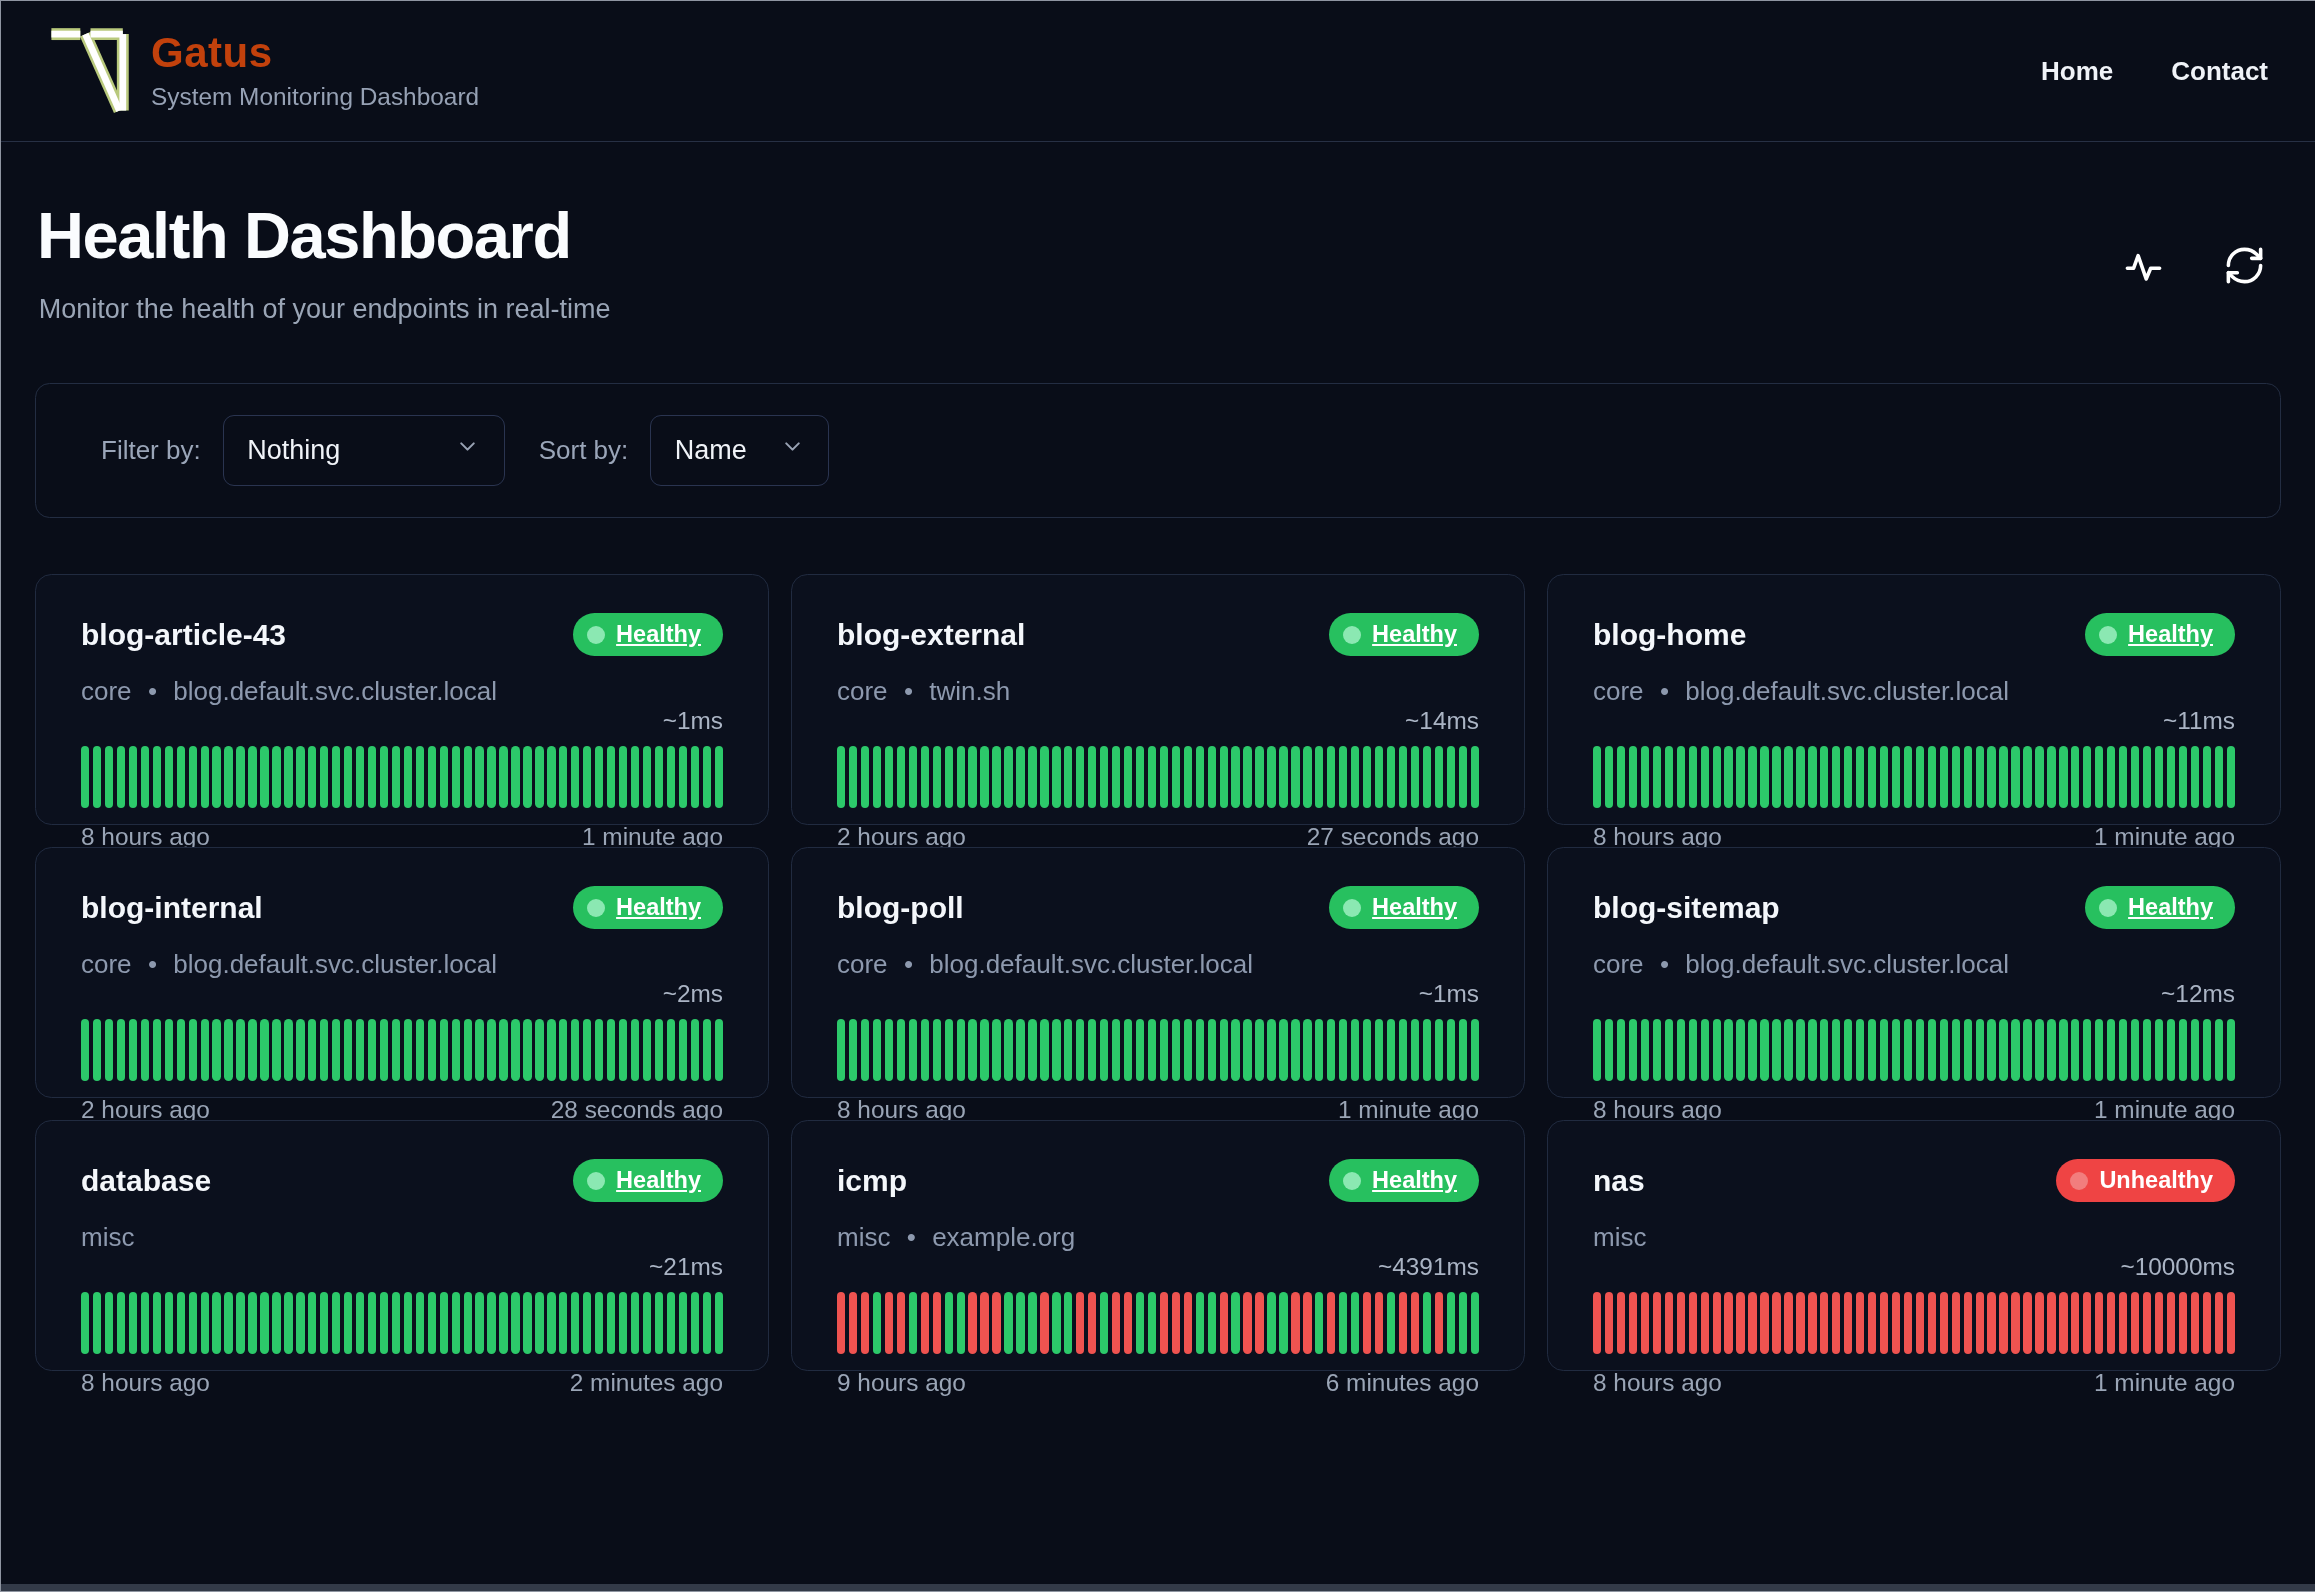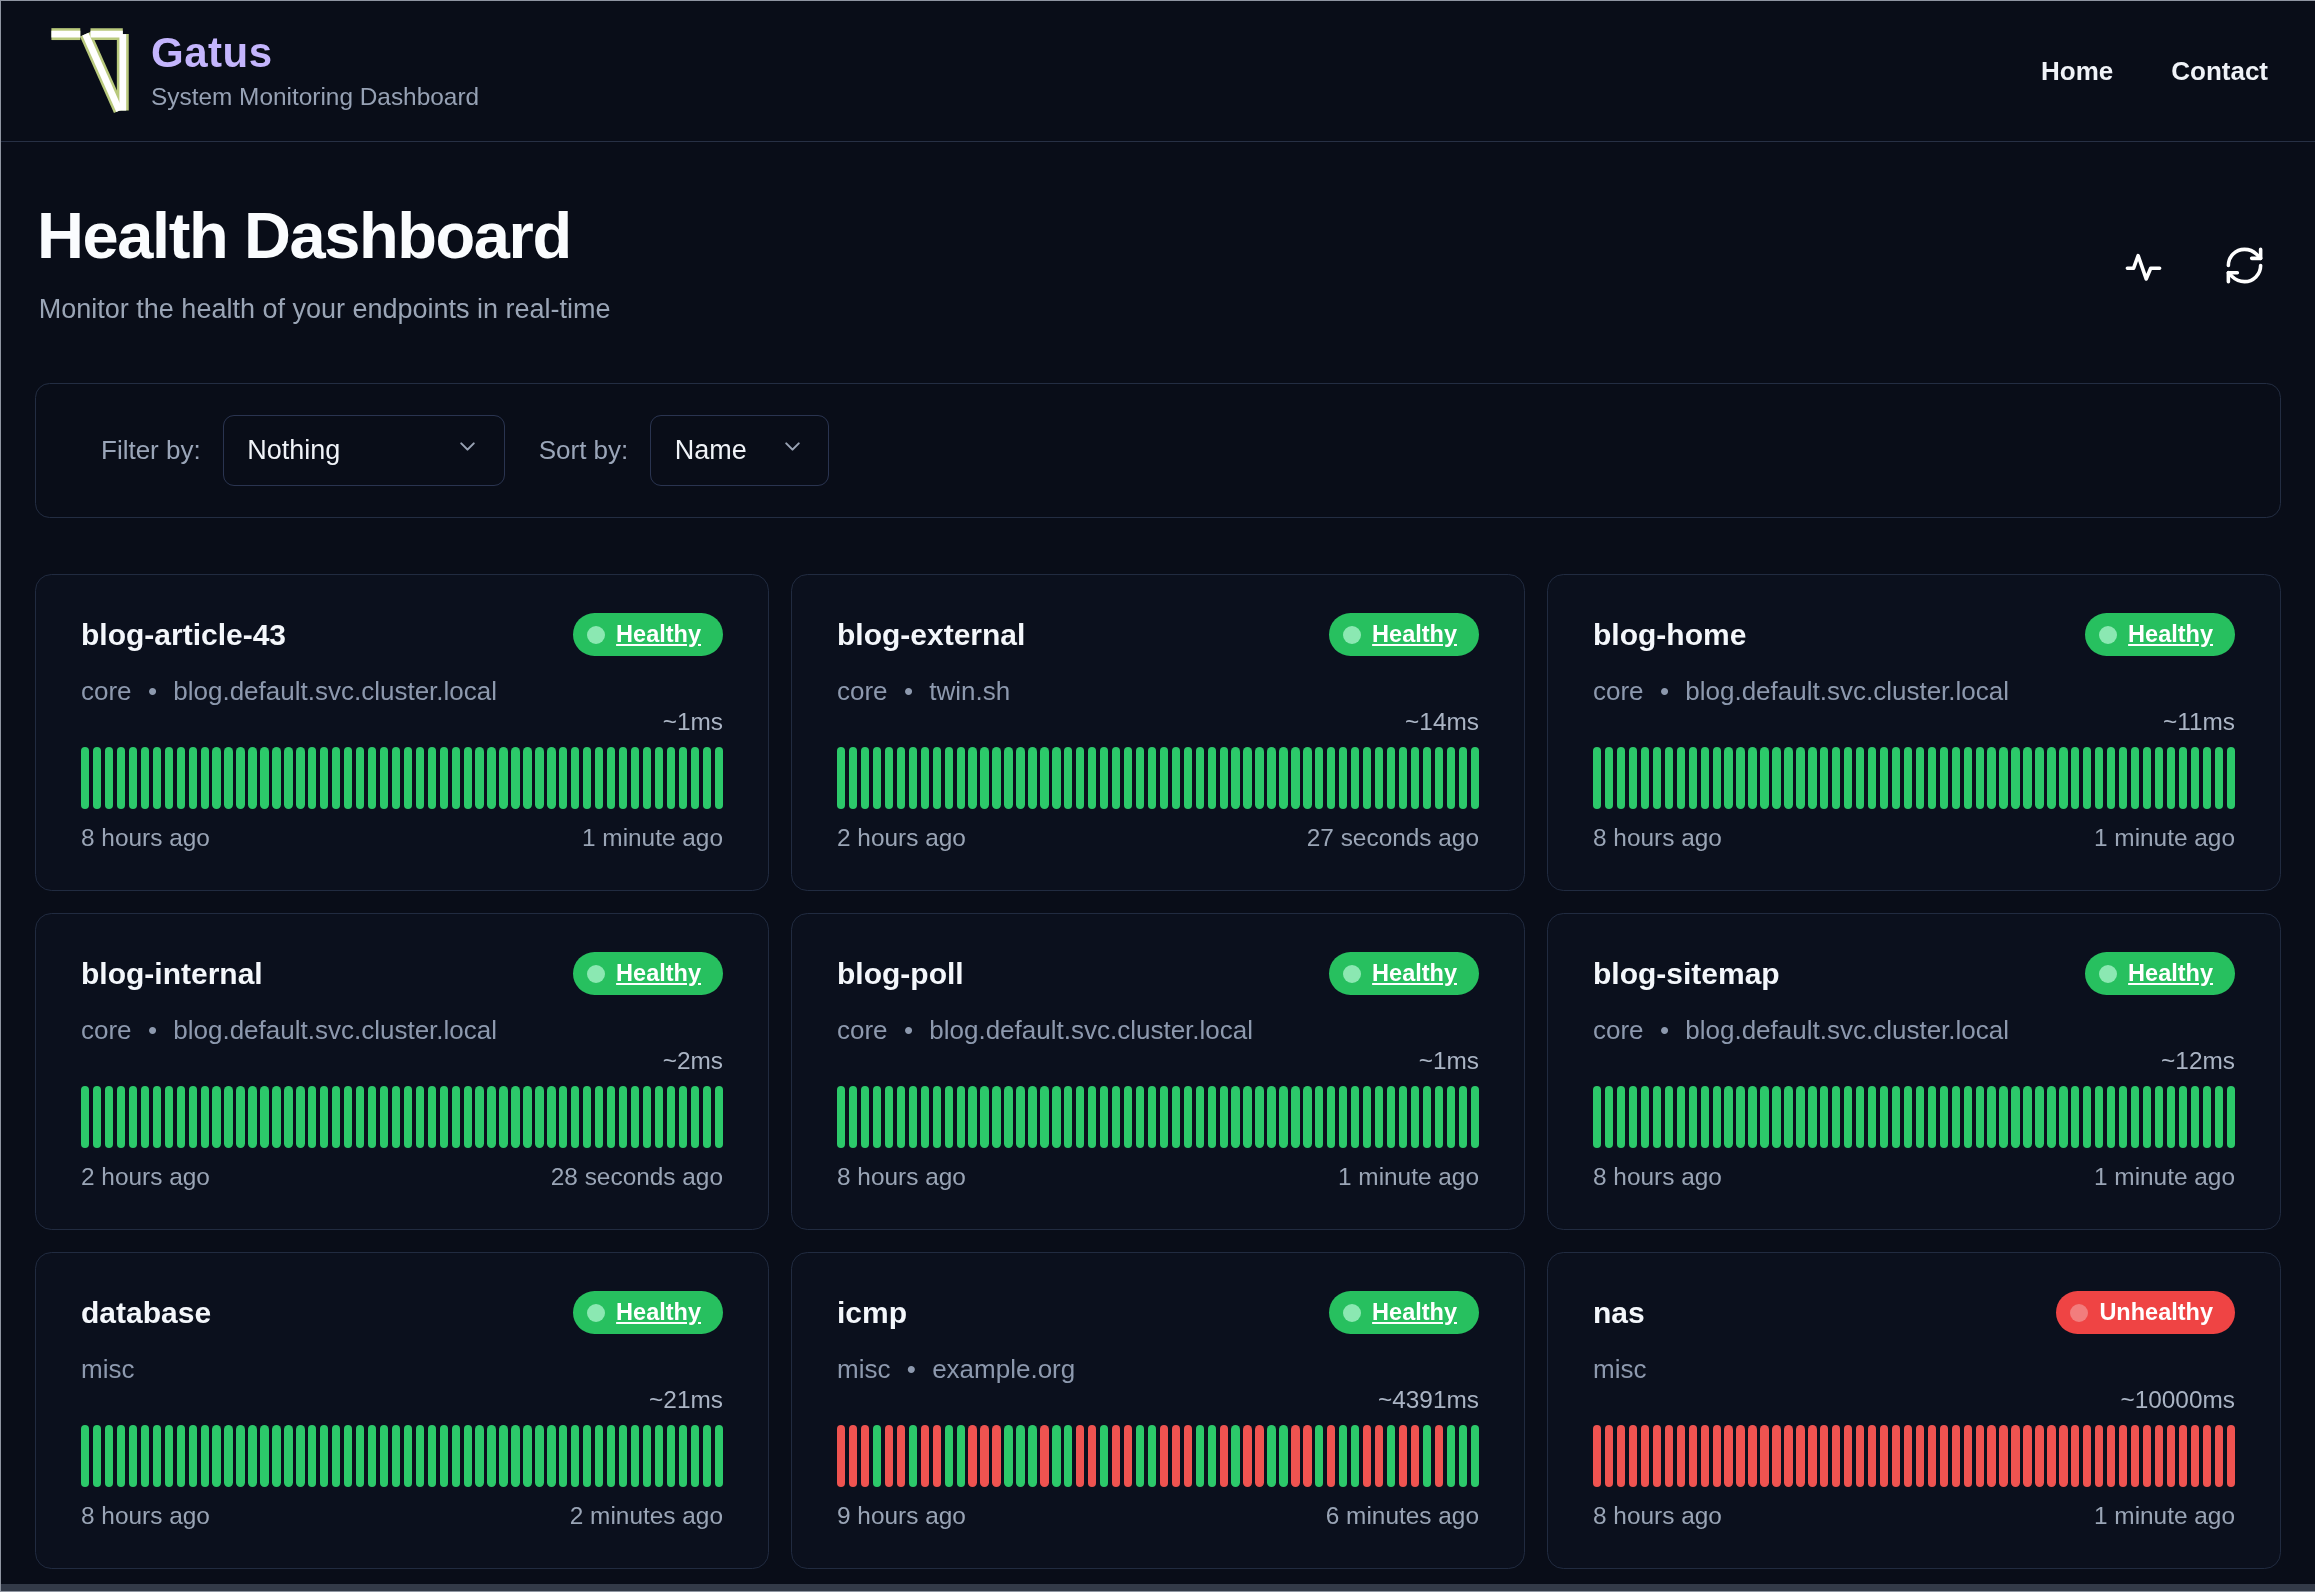--- a/index.html
+++ b/index.html
@@ -15,21 +15,21 @@
   }
   
   .app-header {
     height: 141px;
     display: flex; align-items: center; justify-content: space-between;
     padding: 0 47px;
     border-bottom: 0.9px solid #273044;
   }
   .brand { display: flex; align-items: center; gap: 18px; cursor: pointer; }
   .logo-svg { width: 85px; height: 105px; display: block; }
-  .brand-name { font-size: 42px; font-weight: 700; letter-spacing: 0.5px; color: #c4b5fd; line-height: 1; }
+  .brand-name { font-size: 42px; font-weight: 700; letter-spacing: 0.5px; color: #c2410c; line-height: 1; }
   .brand-tagline { font-size: 24.4px; color: #96a1b4; margin-top: 11px; line-height: 1; }
   .main-nav { display: flex; gap: 58px; justify-content: flex-end; }
   .nav-link { font-size: 26px; font-weight: 600; color: #f0f3f8; cursor: pointer; }
   
   .hero { padding: 60px 36px 0 36px; display: flex; justify-content: space-between; align-items: flex-start; }
   .hero-title { margin: 0; font-size: 65px; font-weight: 800; letter-spacing: -1.4px; color: #fafcfe; line-height: 1.05; }
   .hero-subtitle { margin: 23.5px 0 0 1.8px; font-size: 27px; color: #9aa5b6; }
   .hero-actions { display: flex; gap: 58px; margin-top: 42px; padding-right: 12.7px; }
   .icon-button { background: none; border: none; padding: 0; cursor: pointer; width: 43px; height: 43px; }
   .icon-button svg { width: 43px; height: 43px; display: block; }
@@ -66,21 +66,21 @@
   }
   .select-filter { width: 282px; }
   .select-sort { width: 179px; }
   .select-box svg { width: 25px; height: 25px; }
   
   .endpoint-grid {
     display: grid; grid-template-columns: repeat(3, 1fr); gap: 22px;
     margin: 56px 34px 0 34px;
   }
   .card {
-    height: 317px;
+    height: 251px;
     border: 1.4px solid #212b40;
     background: #0b101d;
     border-radius: 16.3px;
     padding: 38px 45px;
     display: flex; flex-direction: column;
     cursor: pointer;
   }
   .card-head { display: flex; justify-content: space-between; align-items: flex-start; }
   .card-title { font-size: 30px; font-weight: 700; color: #f4f7fb; line-height: 1.1; padding-top: 5.4px; }
   .badge {

